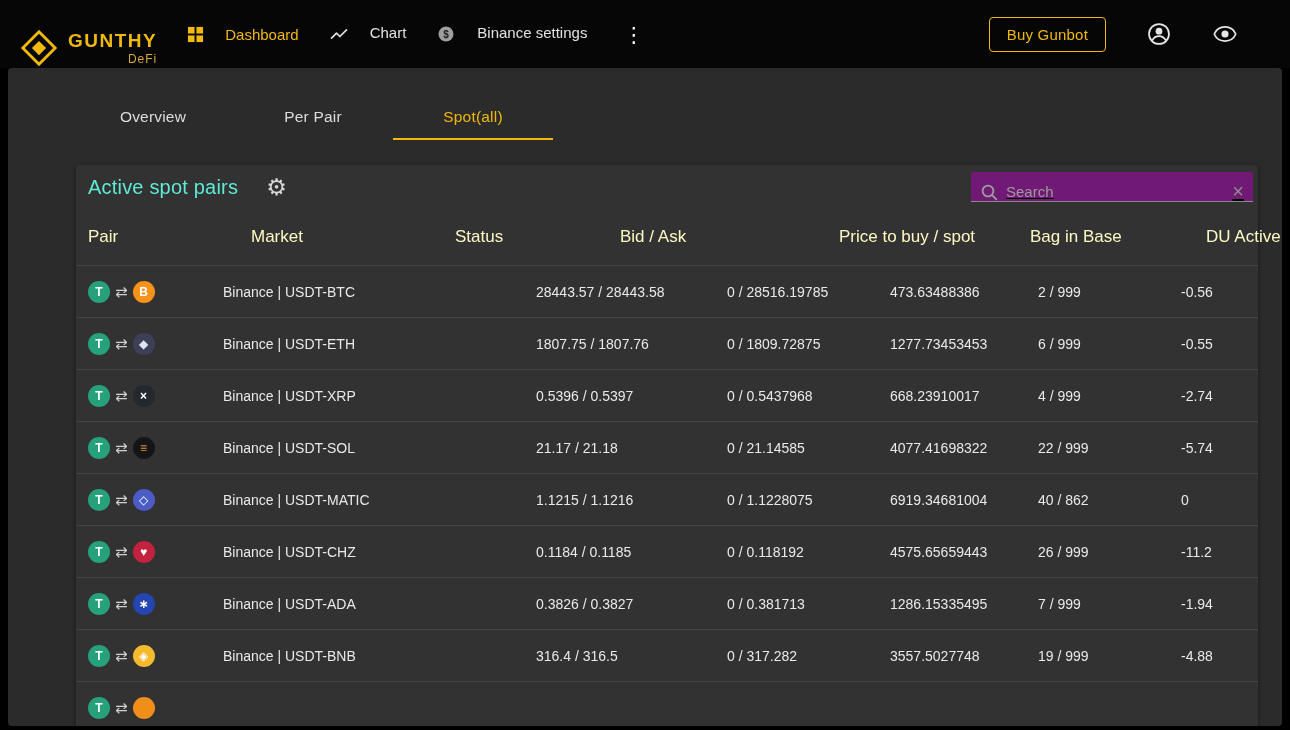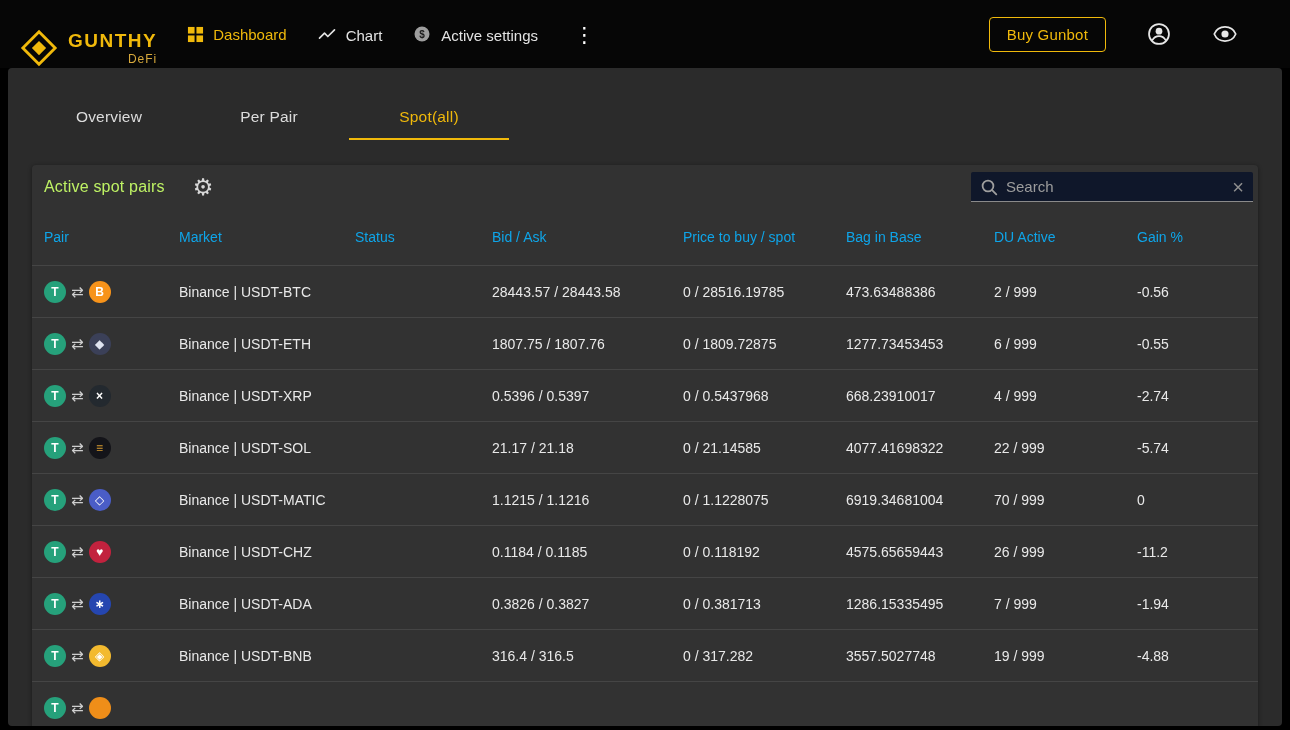--- a/index.html
+++ b/index.html
@@ -12,69 +12,70 @@
   
   .topbar {
     height:68px; display:flex; align-items:center;
     padding:0 52px 0 20px; background:#060606;
   }
   .logo { display:flex; align-items:center; gap:10px; cursor:pointer;margin-top:28px; }
   .logo-text { display:flex; flex-direction:column; line-height:1; }
   .logo-name { color:#f0b90b; font-size:19px; font-weight:bold; letter-spacing:1.5px; }
   .logo-sub  { color:#d7a93c; font-size:12px; align-self:flex-end; margin-top:3px; letter-spacing:1px; }
   .nav { display:flex; align-items:center; gap:30px; margin-left:30px; }
-  .nav-item { display:flex; align-items:flex-end; gap:9px; color:#e3e3e3; font-size:15px; cursor:pointer; }
+  .nav-item { display:flex; align-items:flex-start; gap:21px; color:#e3e3e3; font-size:15px; cursor:pointer; }
   .nav-item.active { color:#f0b90b; }
   .kebab { color:#fff; font-size:21px; margin-left:2px; cursor:pointer; line-height:1; padding:0 4px; }
   .topbar-right { margin-left:auto; display:flex; align-items:center; gap:40px; }
   .buy-btn {
     background:transparent; border:1px solid #f0b90b; color:#f0b90b;
     font-size:15px; font-weight:500; padding:8px 17px; border-radius:4px;
     font-family:inherit; cursor:pointer; letter-spacing:.2px;
   }
   .icon-btn { display:flex; align-items:center; cursor:pointer; }
   
   .main {
     margin:0 8px; height:658px; background:#2b2b2b;
-    border-radius:4px; overflow:hidden; position:relative;
+    border-radius:4px; overflow:hidden; position:relative;padding-left:44px;
   }
   .tabs { display:flex; padding-left:21px; padding-top:28px; }
   .tab {
     width:160px; height:44px; display:flex; align-items:center; justify-content:center;
     color:#dcdcdc; font-size:15.5px; cursor:pointer;
     border-bottom:2px solid transparent; letter-spacing:.2px;
   }
   .tab.active { color:#f0b90b; border-bottom-color:#f0b90b;text-align:right; }
   
   .card {
     margin:25px 24px 0; background:#323232; border-radius:4px;
     height:680px; box-shadow:0 1px 4px rgba(0,0,0,.45);
   }
   .card-head { display:flex; align-items:center; height:44px; margin:18px 5px 0 12px; }
-  .card-title { font-size:16px; font-weight:500; color:#bef264; margin:0; letter-spacing:.2px; }
+  .card-title { font-size:20px; font-weight:500; color:#5eead4; margin:0; letter-spacing:.2px; }
   .gear { color:#d8d8d8; font-size:23px; margin-left:28px; cursor:pointer; line-height:1; }
   .search {
-    margin-left:auto; display:flex; align-items:center;
-    width:282px; height:30px; background:#0f172a;
+    margin-left:auto; display:flex; align-items:flex-end;
+    width:282px; height:30px; background:#701a75;
     border-bottom:1px solid #8a8a8a; border-radius:2px 2px 0 0;
     padding:0 9px;
+    text-decoration:underline;
   }
   .search input {
     flex:1; min-width:0; background:transparent; border:none; outline:none;
     color:#e8e8e8; font-size:15px; font-family:inherit; margin:0 6px;
   }
   .search input::placeholder { color:#9c9c9c; }
   .clear-x { color:#8f8f8f; font-size:20px; cursor:pointer; line-height:1; }
   
   .thead, .trow {
     display:grid;
     grid-template-columns:135px 176px 137px 191px 163px 148px 143px 1fr;
     align-items:center; padding-left:12px;
   }
-  .thead { height:56px; color:#0ea5e9; font-size:14px; }
+  .thead { height:56px; color:#fef9c3; font-size:17px;gap:28px; }
   .trow  { height:52px; border-top:1px solid #454545; color:#e9e9e9; font-size:14px; cursor:pointer; }
   .pair-cell { display:flex; align-items:center; gap:5px; }
   .coin {
     width:22px; height:22px; border-radius:50%; flex:0 0 22px;
     display:flex; align-items:center; justify-content:center;
     color:#fff; font-size:12px; font-weight:bold; line-height:1;
   }
   .swap { color:#cfcfcf; font-size:15px; line-height:1; }
   .cell { overflow:hidden; white-space:nowrap; text-overflow:ellipsis; padding-right:8px; }
 </style>
@@ -115,21 +116,21 @@
       </span>
       <span>Chart</span>
     </div>
     <div class="nav-item">
       <span style="display:flex;">
         <svg width="20" height="20" viewBox="0 0 24 24">
           <circle cx="12" cy="12" r="9" fill="#9e9e9e"></circle>
           <text x="12" y="16.2" font-size="12" font-weight="bold" fill="#1c1c1c" text-anchor="middle" font-family="Liberation Sans, DejaVu Sans, sans-serif">$</text>
         </svg>
       </span>
-      <span>Active settings</span>
+      <span>Binance settings</span>
     </div>
     <span class="kebab">⋮</span>
   </nav>
 
   <div class="topbar-right">
     <button class="buy-btn">Buy Gunbot</button>
     <span class="icon-btn">
       <svg width="26" height="26" viewBox="0 0 24 24">
         <circle cx="12" cy="12" r="9.2" fill="none" stroke="#e6e6e6" stroke-width="1.6"></circle>
         <circle cx="12" cy="9.4" r="3.1" fill="#e6e6e6"></circle>
@@ -241,21 +242,21 @@
           <div class="cell pair-cell">
             <span class="coin" style="background:#26a17b">T</span>
             <span class="swap">⇄</span>
             <span class="coin" style="background:#4a5dc7;color:#ffffff">◇</span>
           </div>
           <div class="cell">Binance | USDT-MATIC</div>
           <div class="cell"></div>
           <div class="cell">1.1215 / 1.1216</div>
           <div class="cell">0 / 1.1228075</div>
           <div class="cell">6919.34681004</div>
-          <div class="cell">70 / 999</div>
+          <div class="cell">40 / 862</div>
           <div class="cell">0</div>
         </div>
         <div class="trow">
           <div class="cell pair-cell">
             <span class="coin" style="background:#26a17b">T</span>
             <span class="swap">⇄</span>
             <span class="coin" style="background:#c2223e;color:#ffffff">♥</span>
           </div>
           <div class="cell">Binance | USDT-CHZ</div>
           <div class="cell"></div>

